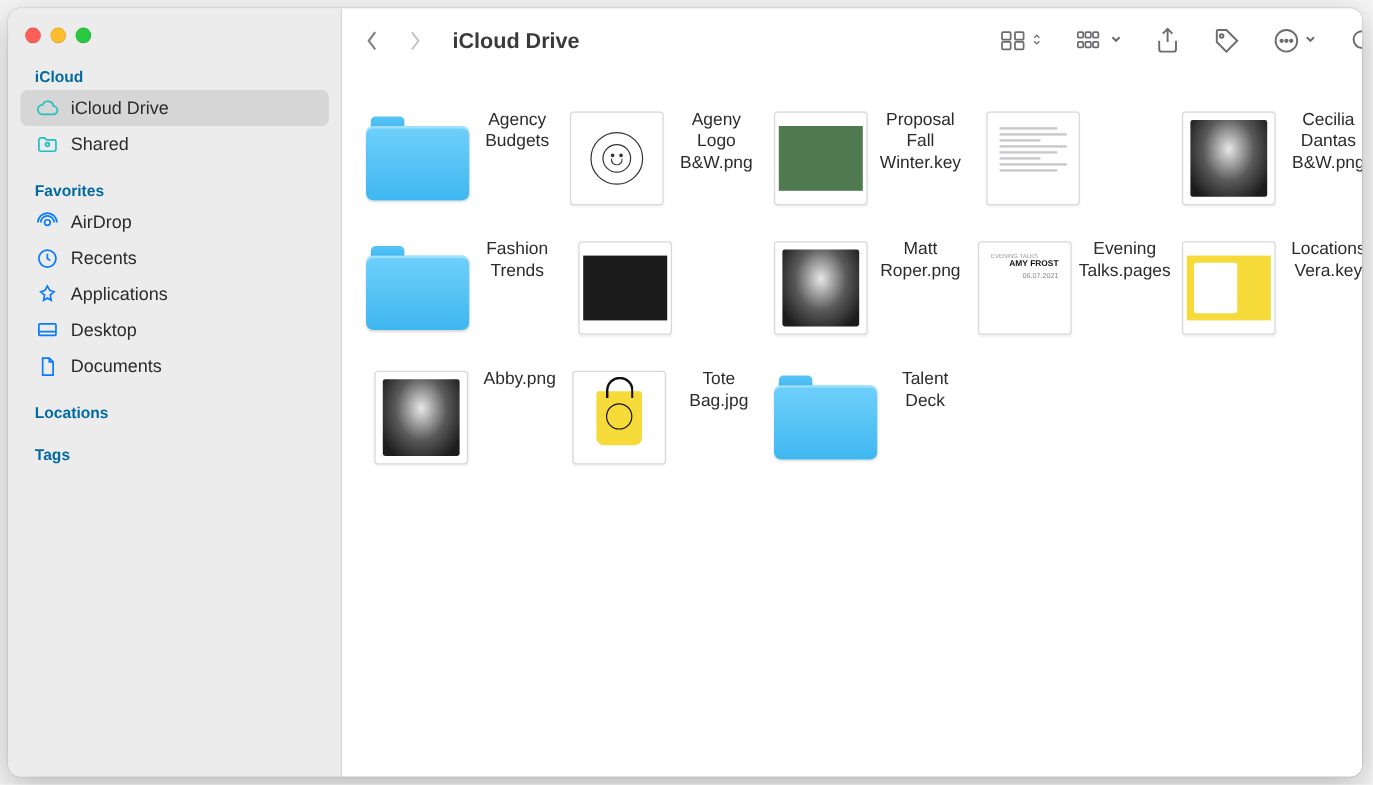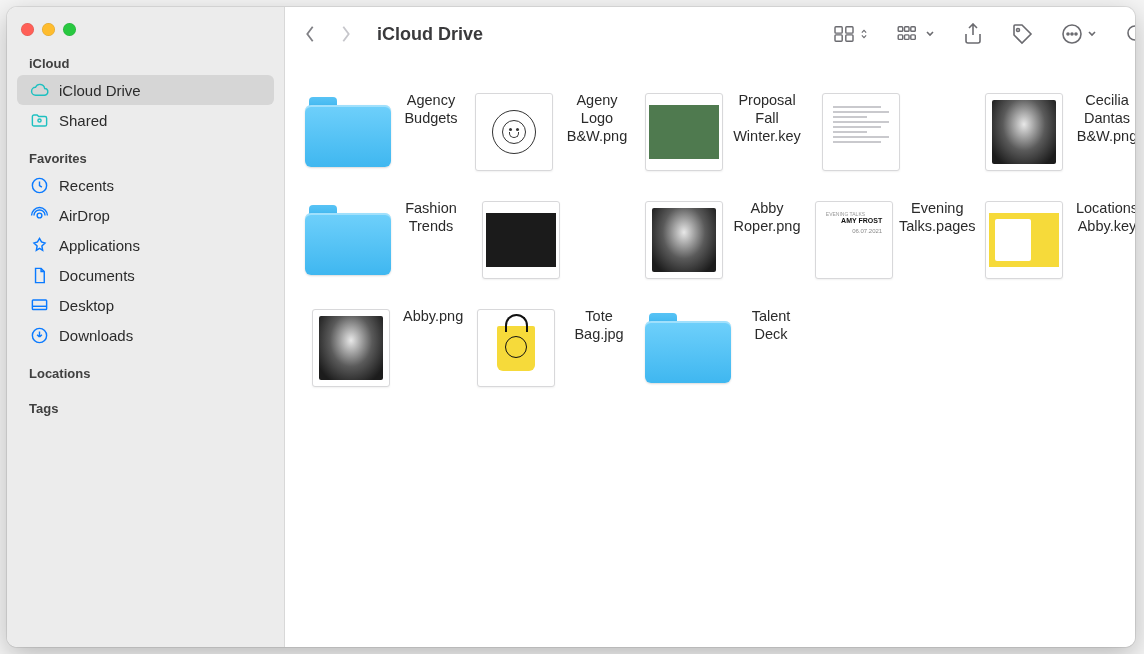--- a/index.html
+++ b/index.html
@@ -34,21 +34,21 @@
     gap: 8px;
     padding: 6px 14px 14px 14px;
   }
   .tl { width: 13px; height: 13px; border-radius: 50%; }
   .tl-close { background: #ff5f57; box-shadow: inset 0 0 0 .5px rgba(0,0,0,.15);}
   .tl-min   { background: #febc2e; box-shadow: inset 0 0 0 .5px rgba(0,0,0,.15);}
   .tl-max   { background: #28c840; box-shadow: inset 0 0 0 .5px rgba(0,0,0,.15);}
   .section-label {
     font-size: 13px;
     font-weight: 600;
-    color: #404040;
+    color: #0369a1;
     padding: 6px 22px 4px 22px;
   }
   .sb-list { list-style: none; padding: 0 10px; margin-bottom: 10px;}
   .sb-item {
     display: flex;
     align-items: center;
     gap: 10px;
     padding: 5px 12px;
     border-radius: 6px;
     font-size: 15px;
@@ -224,69 +224,60 @@
         </span>
         <span>Shared</span>
       </li>
     </ul>
 
     <div class="section-label">Favorites</div>
     <ul class="sb-list">
       <li class="sb-item blue">
         <span class="sb-icon">
           <svg viewBox="0 0 24 24" stroke-width="1.8">
+              <circle cx="12" cy="12" r="3"></circle>
+              <path d="M5 12a7 7 0 0 1 14 0M2 12a10 10 0 0 1 20 0"></path>
+            </svg>
+        </span>
+        <span>AirDrop</span>
+      </li>
+      <li class="sb-item blue">
+        <span class="sb-icon">
+          <svg viewBox="0 0 24 24" stroke-width="1.8">
               <circle cx="12" cy="12" r="9"></circle>
               <path d="M12 7v5l3 2"></path>
             </svg>
         </span>
         <span>Recents</span>
       </li>
       <li class="sb-item blue">
         <span class="sb-icon">
           <svg viewBox="0 0 24 24" stroke-width="1.8">
-              <circle cx="12" cy="12" r="3"></circle>
-              <path d="M5 12a7 7 0 0 1 14 0M2 12a10 10 0 0 1 20 0"></path>
-            </svg>
-        </span>
-        <span>AirDrop</span>
+              <path d="M12 3l2.5 4.5L19 9l-4 3.5L16 18l-4-2.5L8 18l1-5.5L5 9l4.5-1.5Z"></path>
+            </svg>
+        </span>
+        <span>Applications</span>
       </li>
       <li class="sb-item blue">
         <span class="sb-icon">
           <svg viewBox="0 0 24 24" stroke-width="1.8">
-              <path d="M12 3l2.5 4.5L19 9l-4 3.5L16 18l-4-2.5L8 18l1-5.5L5 9l4.5-1.5Z"></path>
-            </svg>
-        </span>
-        <span>Applications</span>
+              <rect x="3" y="5" width="18" height="12" rx="1"></rect>
+              <path d="M3 13h18"></path>
+            </svg>
+        </span>
+        <span>Desktop</span>
       </li>
       <li class="sb-item blue">
         <span class="sb-icon">
           <svg viewBox="0 0 24 24" stroke-width="1.8">
               <path d="M7 3h7l4 4v14H7Z"></path>
               <path d="M14 3v4h4"></path>
             </svg>
         </span>
         <span>Documents</span>
-      </li>
-      <li class="sb-item blue">
-        <span class="sb-icon">
-          <svg viewBox="0 0 24 24" stroke-width="1.8">
-              <rect x="3" y="5" width="18" height="12" rx="1"></rect>
-              <path d="M3 13h18"></path>
-            </svg>
-        </span>
-        <span>Desktop</span>
-      </li>
-      <li class="sb-item blue">
-        <span class="sb-icon">
-          <svg viewBox="0 0 24 24" stroke-width="1.8">
-              <circle cx="12" cy="12" r="9"></circle>
-              <path d="M12 7v7m0 0-3-3m3 3 3-3"></path>
-            </svg>
-        </span>
-        <span>Downloads</span>
       </li>
     </ul>
 
     <div class="section-label">Locations</div>
     <div style="height:10px"></div>
     <div class="section-label">Tags</div>
   </aside>
 
   <div class="main">
     <div class="toolbar">
@@ -432,21 +423,21 @@
                 <div class="key-thumb dark"></div>
               </div>
             </div>
           </div>
           <div class="item">
             <div class="thumb-wrap">
               <div class="thumb">
                 <div class="thumb-inner img-bw"></div>
               </div>
             </div>
-            <div class="label">Abby Roper.png</div>
+            <div class="label">Matt Roper.png</div>
           </div>
           <div class="item">
             <div class="thumb-wrap">
               <div class="thumb">
                 <div class="pages-thumb">
                   <div style="font-size:5px;color:#999;align-self:flex-start;">EVENING TALKS</div>
                   <div class="pages-title">AMY FROST</div>
                   <div class="pages-date">06.07.2021</div>
                 </div>
               </div>
@@ -454,21 +445,21 @@
             <div class="label">Evening Talks.pages</div>
           </div>
           <div class="item">
             <div class="thumb-wrap">
               <div class="thumb">
                 <div class="key-thumb yellow">
                   <div class="ovl"></div>
                 </div>
               </div>
             </div>
-            <div class="label">Locations Abby.key</div>
+            <div class="label">Locations Vera.key</div>
           </div>
           <div class="item">
             <div class="thumb-wrap">
               <div class="thumb">
                 <div class="thumb-inner img-bw"></div>
               </div>
             </div>
             <div class="label">Abby.png</div>
           </div>
           <div class="item">

